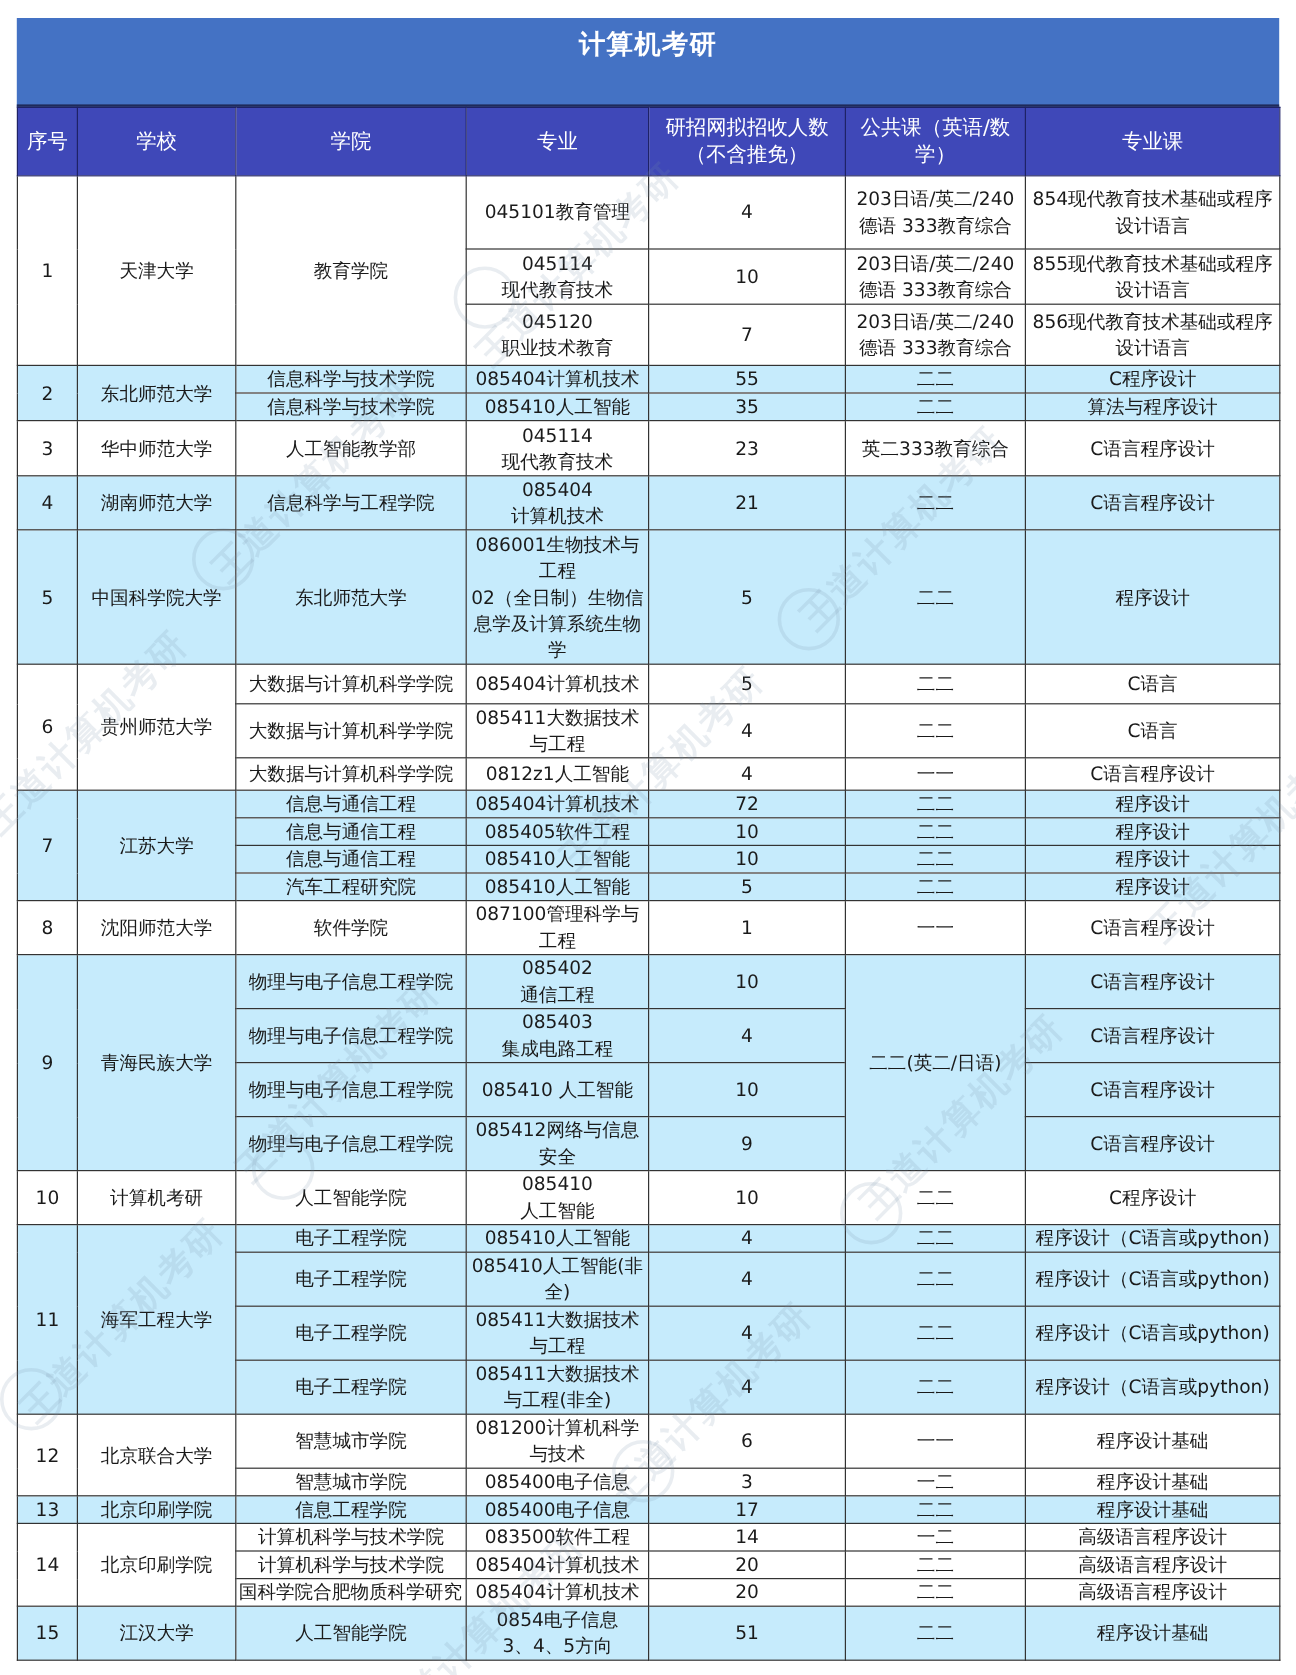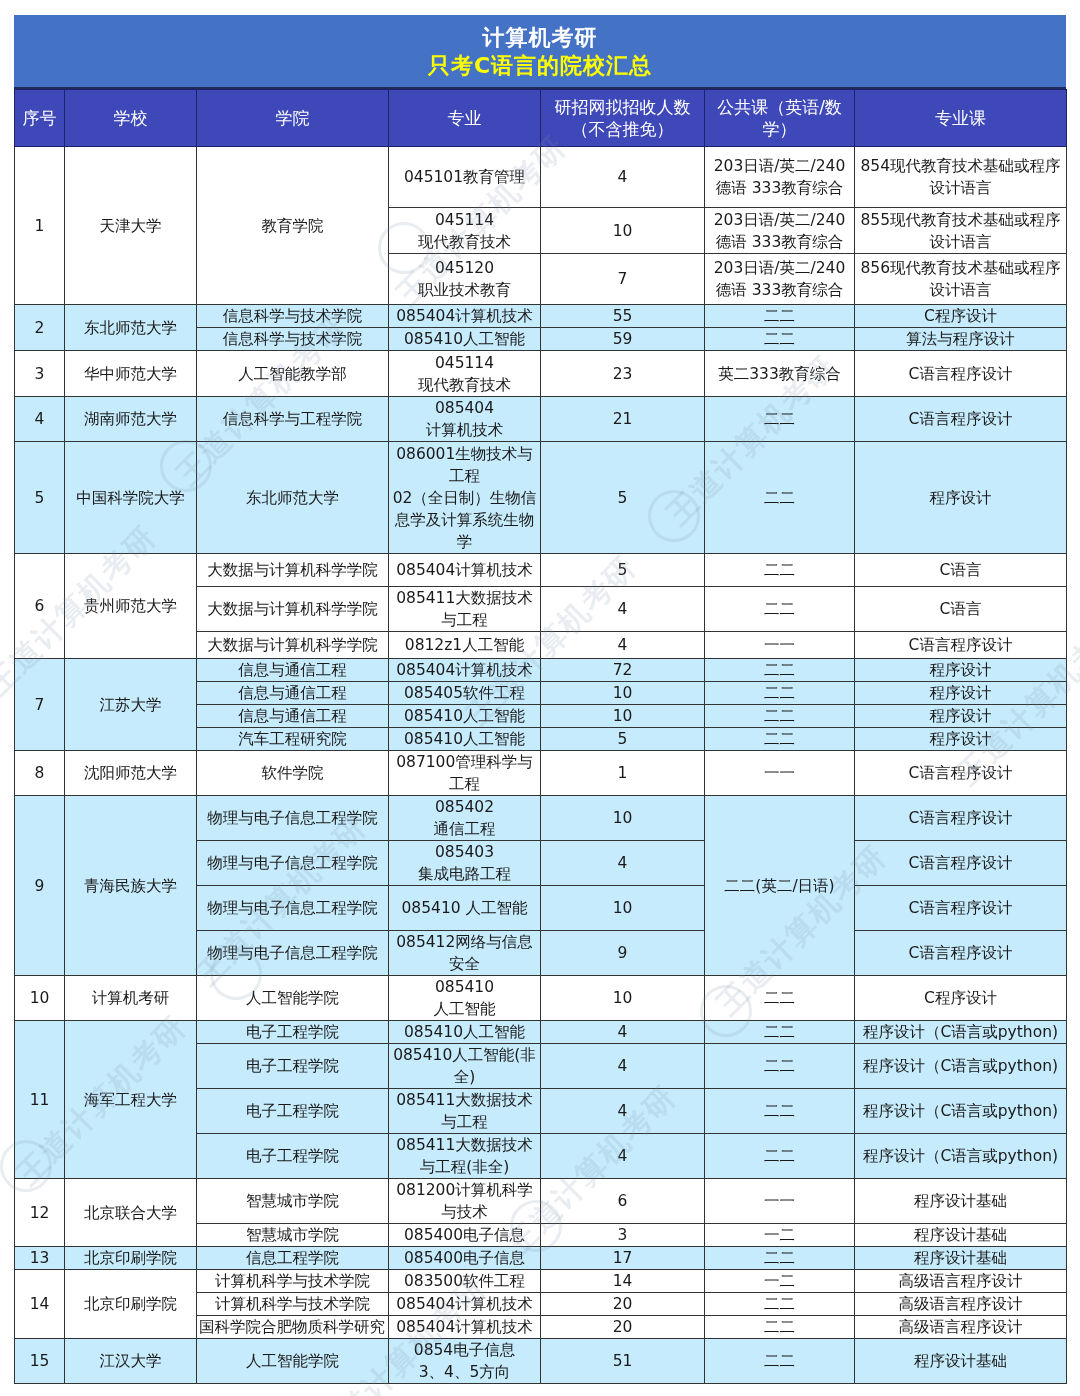--- a/index.html
+++ b/index.html
@@ -21,21 +21,20 @@
         transform: rotate(-45deg); white-space: nowrap; pointer-events: none; letter-spacing: 2px; }
   .wm-logo { position: absolute; width: 46px; height: 46px; border: 3px solid rgba(120,140,170,0.16);
              border-radius: 50%; pointer-events: none; }
 </style>
 </head>
 <body>
 
 <div class="wrap">
   <div class="title-box">
     <div class="title-1">计算机考研</div>
-    <div class="title-2">只考C语言的院校汇总</div>
   </div>
 
   <table>
     <colgroup>
       <col style="width:50px">
         <col style="width:132px">
         <col style="width:192px">
         <col style="width:152px">
       <col style="width:164px">
         <col style="width:150px">
@@ -79,21 +78,21 @@
           <td rowspan="2">东北师范大学</td>
           <td class="nowrap">信息科学与技术学院</td>
           <td>085404计算机技术</td>
           <td>55</td>
           <td>二二</td>
           <td>C程序设计</td>
         </tr>
         <tr class="blue" style="height: 23px;">
           <td class="nowrap">信息科学与技术学院</td>
           <td>085410人工智能</td>
-          <td>59</td>
+          <td>35</td>
           <td>二二</td>
           <td>算法与程序设计</td>
         </tr>
         <tr class="white" style="height: 46px;">
           <td>3</td>
           <td>华中师范大学</td>
           <td class="nowrap">人工智能教学部</td>
           <td>045114<br>现代教育技术</td>
           <td>23</td>
           <td>英二333教育综合</td>

